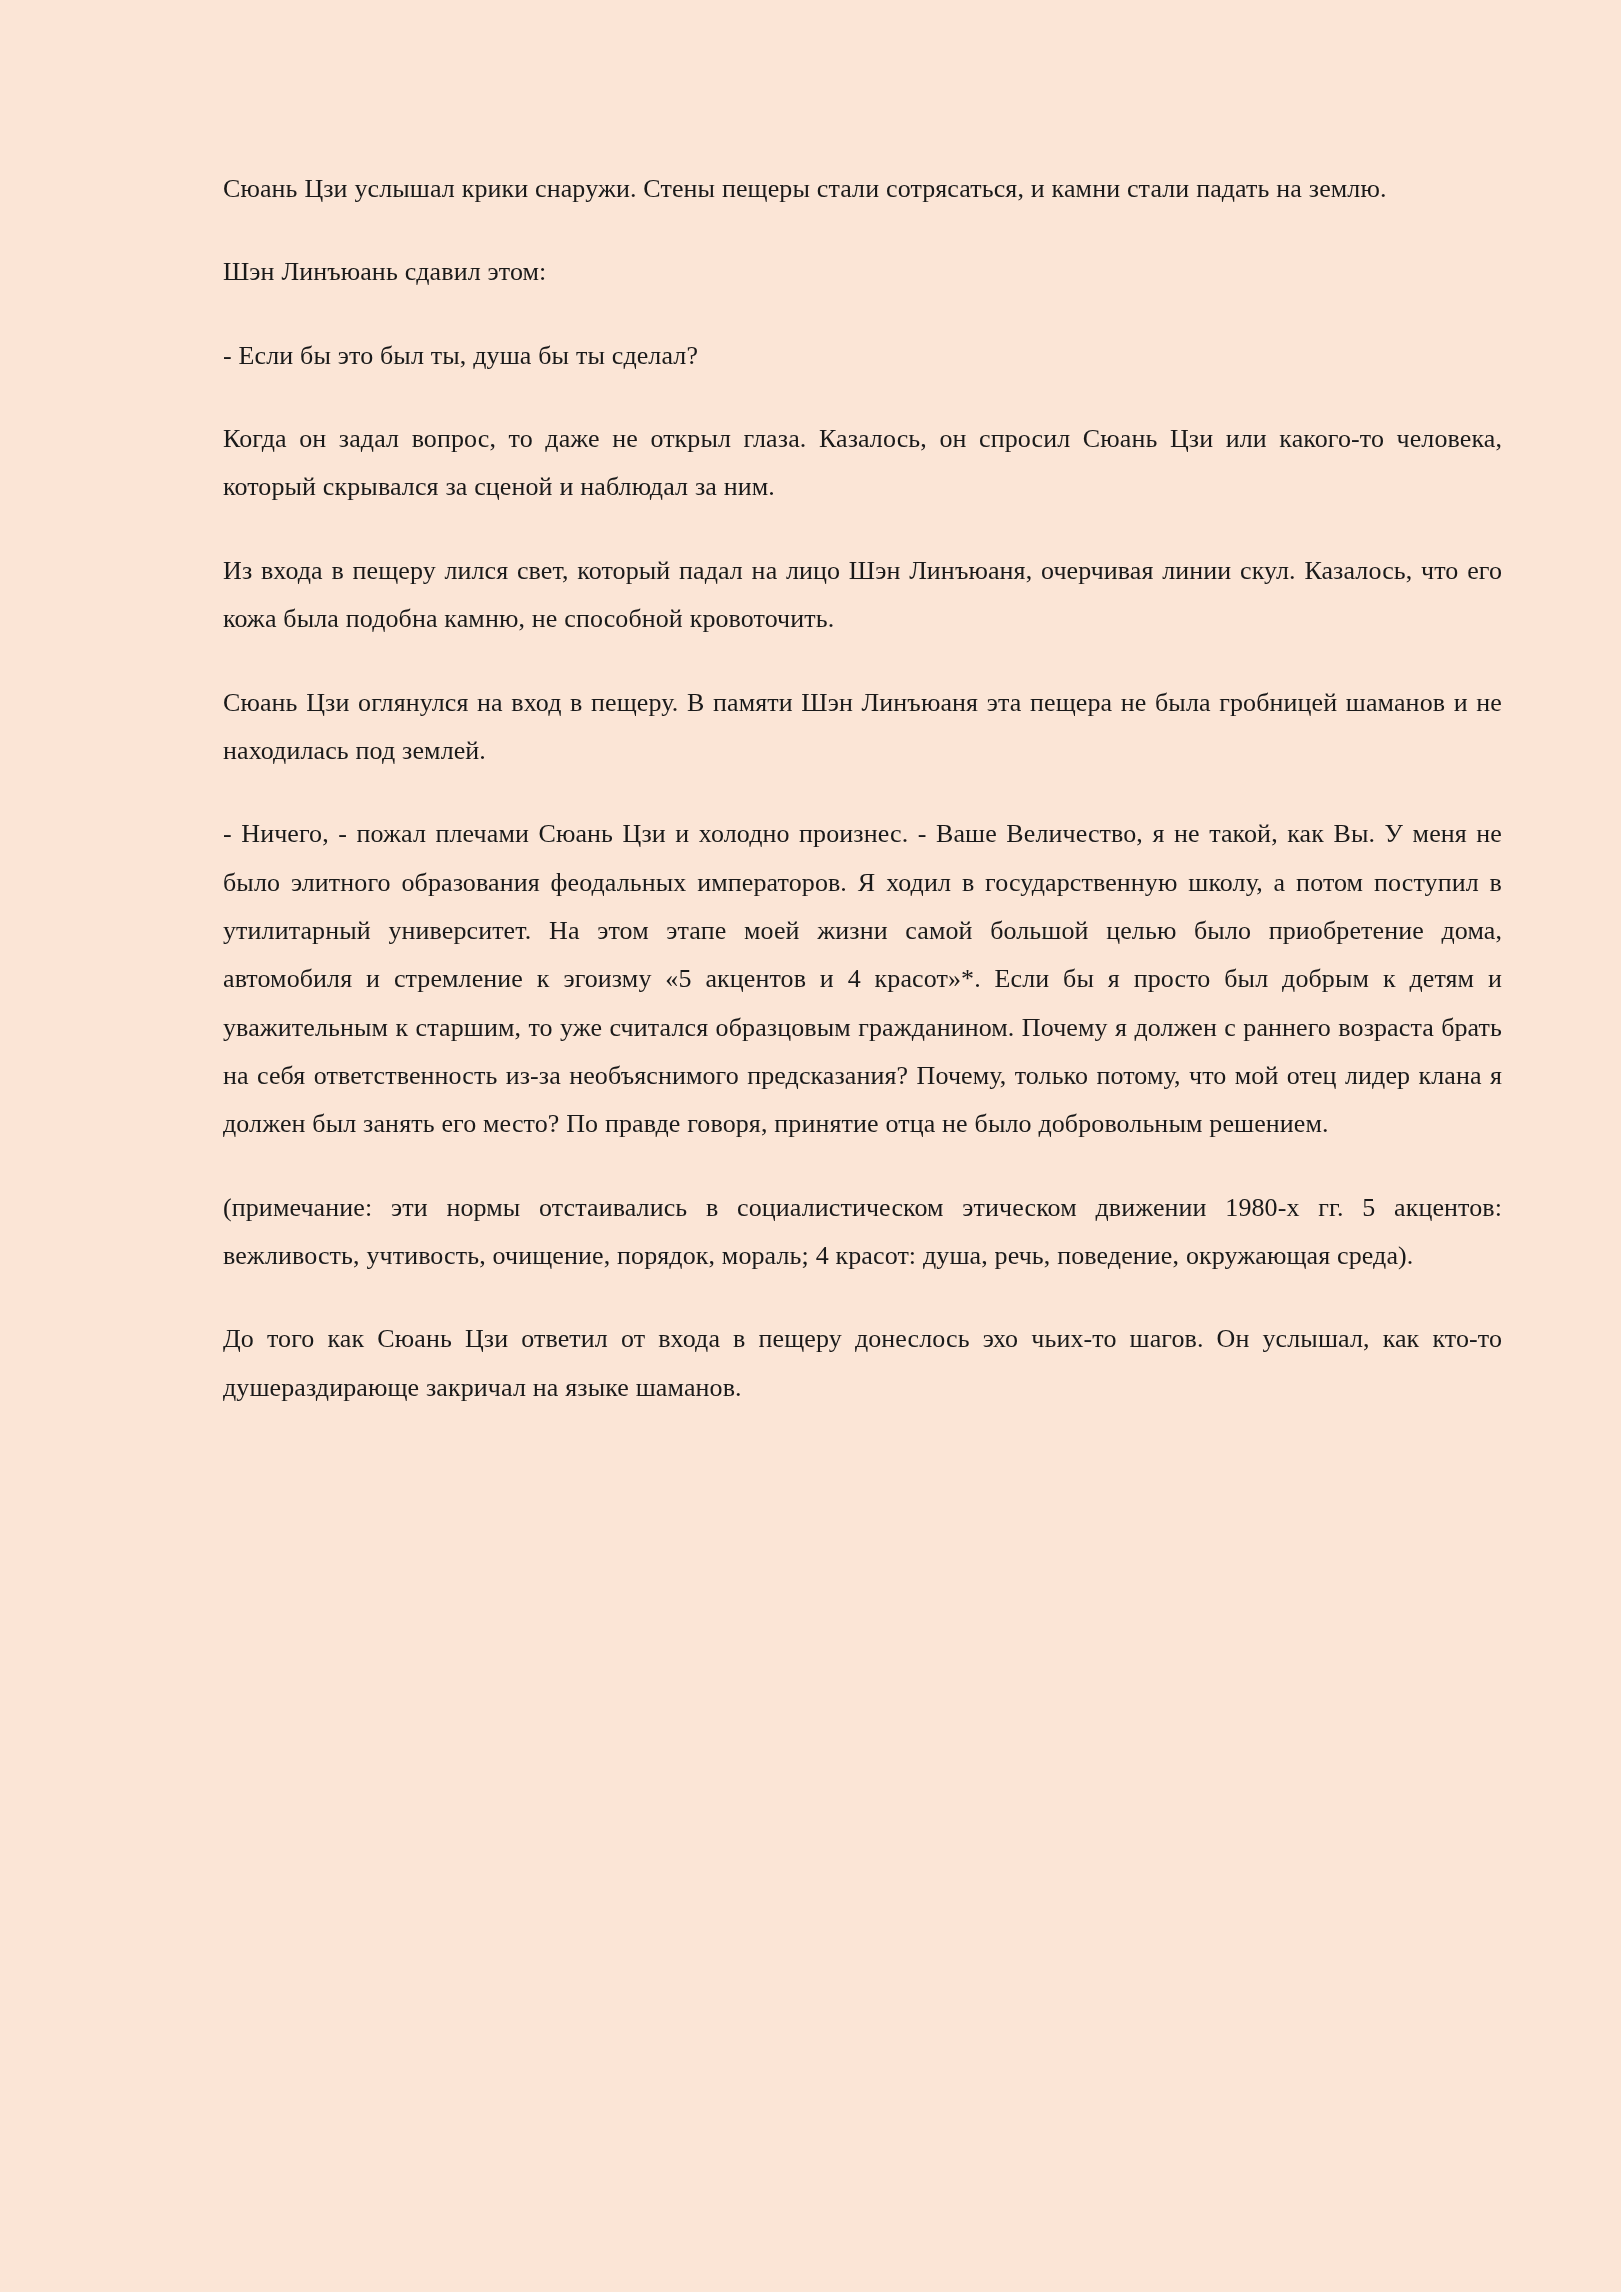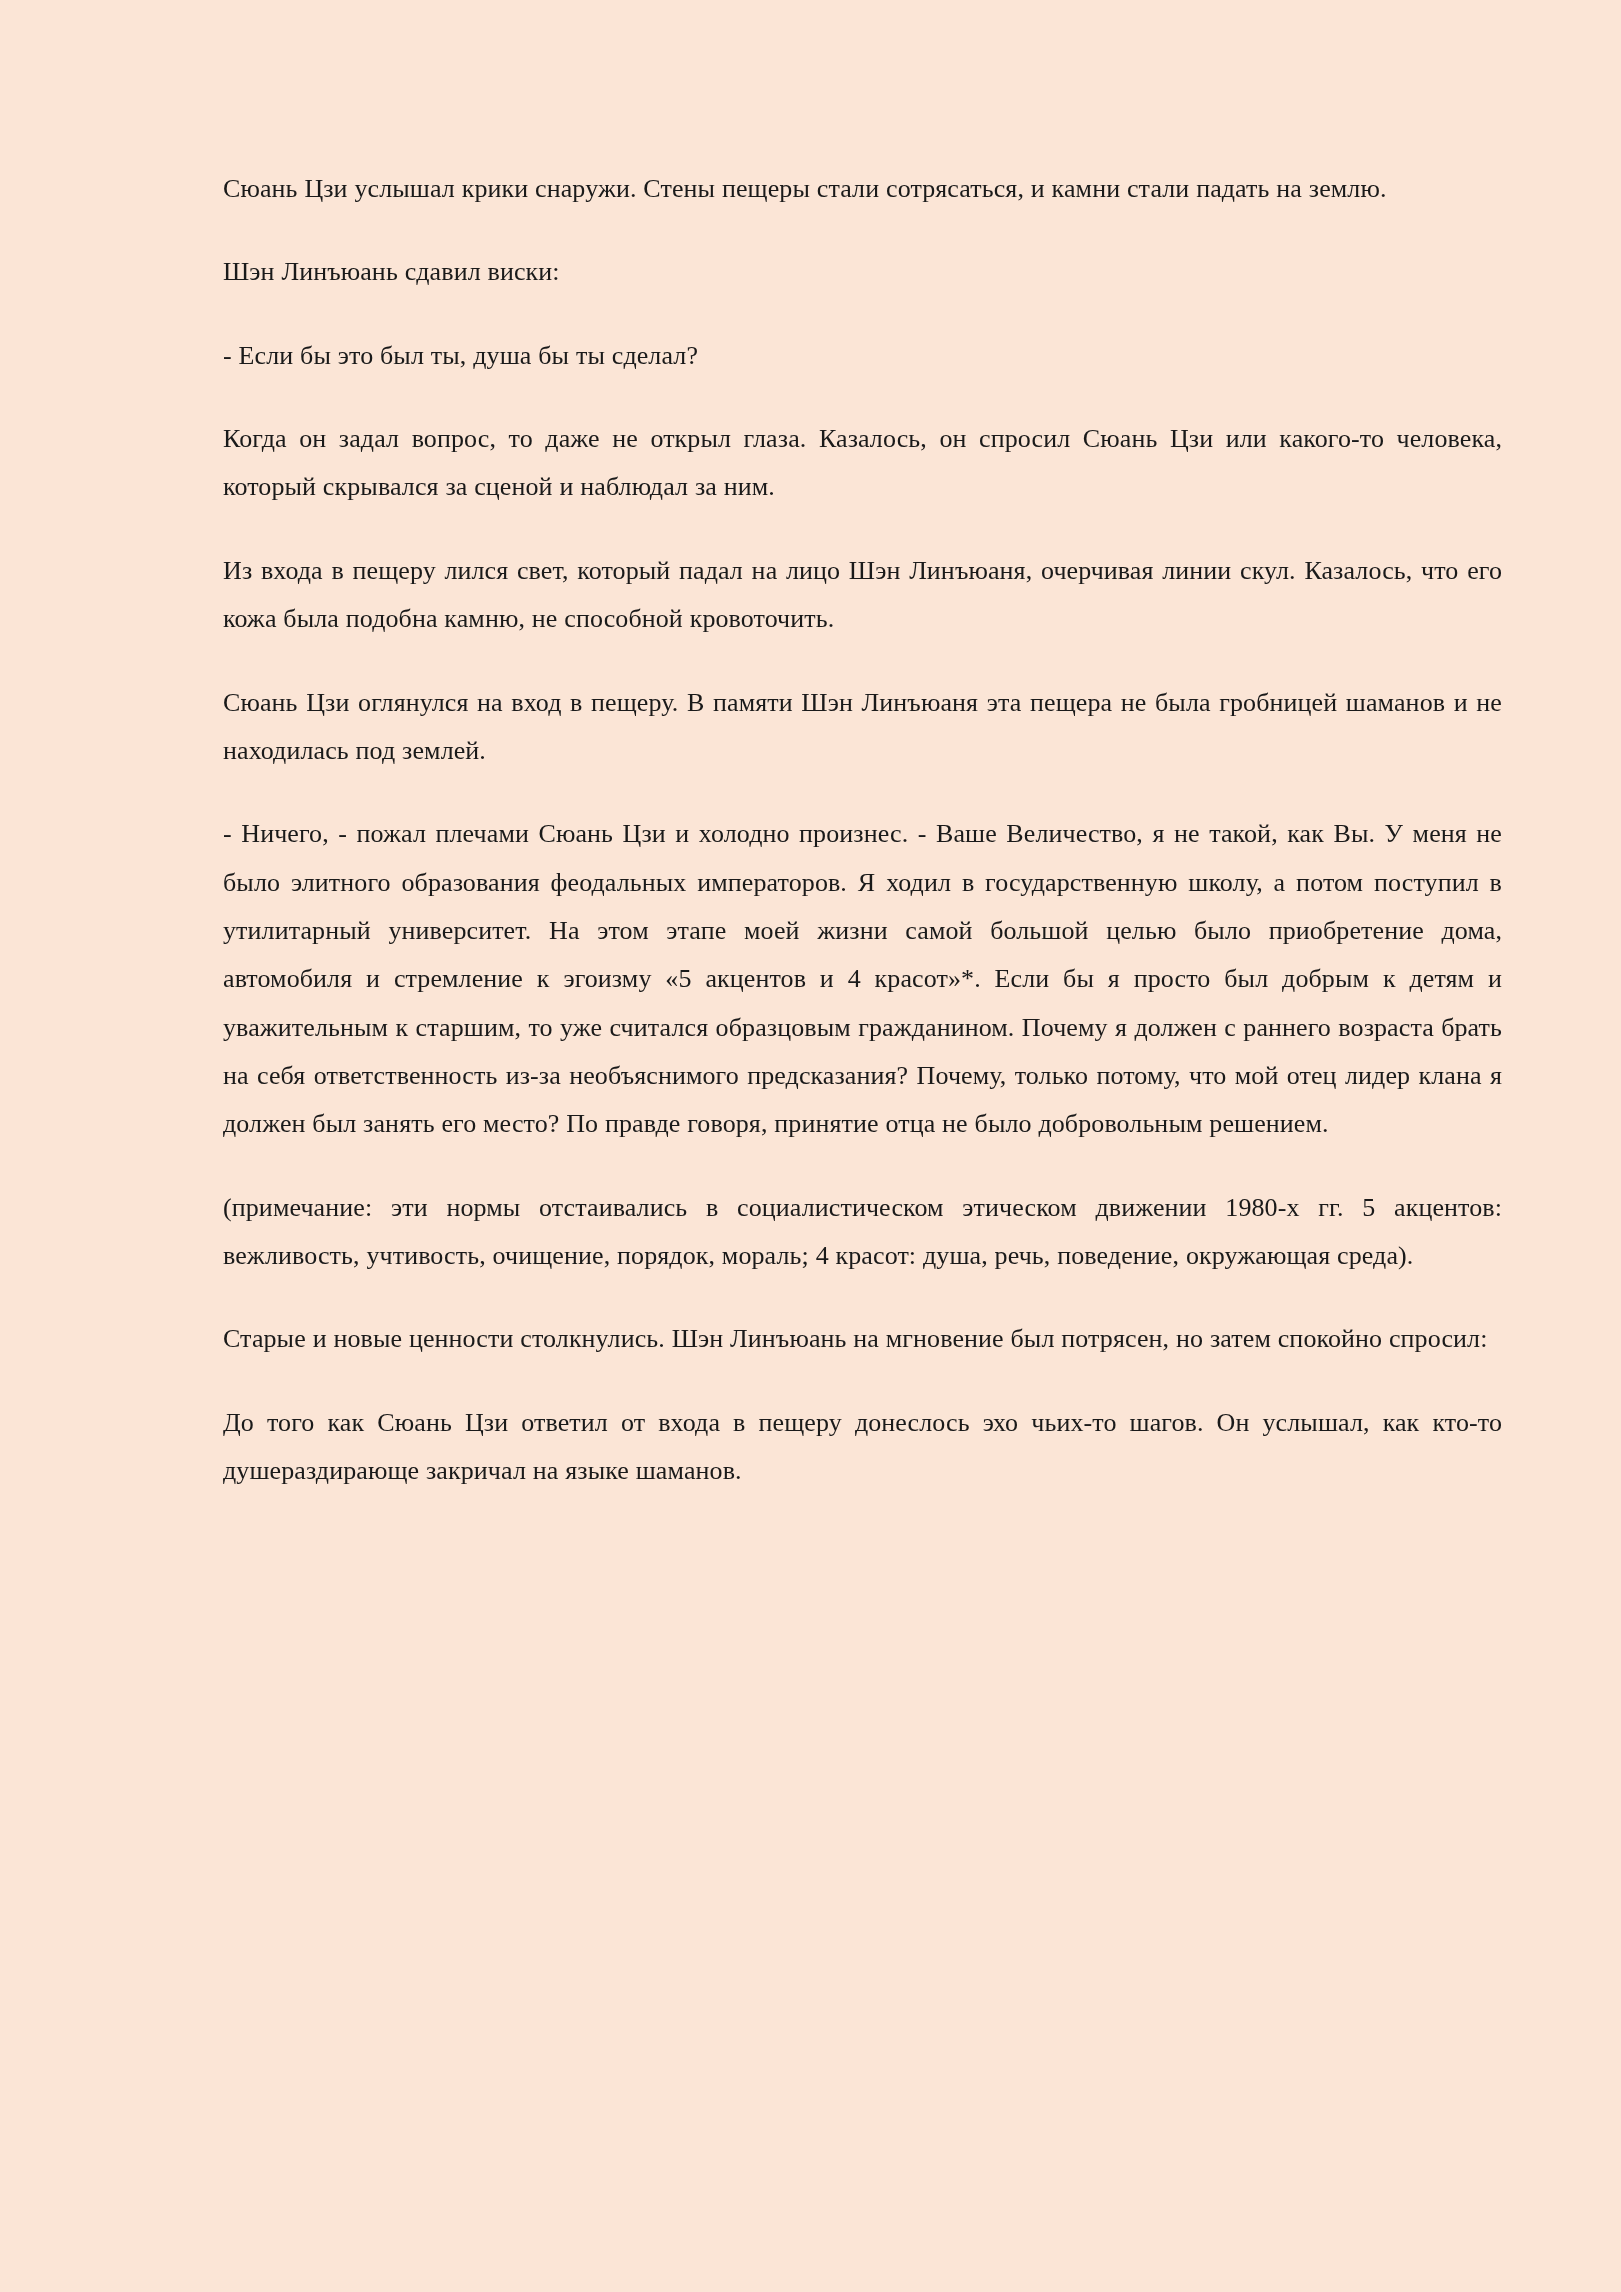--- a/index.html
+++ b/index.html
@@ -46,34 +46,33 @@
   }
 </style>
 </head>
 <body style="background: rgb(251, 229, 214);">
 
 <div class="page" style="background: rgb(251, 229, 214);">
   <article class="doc-body">
 
     <p class="para" style="text-align: justify;">Сюань Цзи услышал крики снаружи. Стены пещеры стали сотрясаться, и камни стали падать на землю.</p>
 
-    <p class="para short" style="text-align: left;">Шэн Линъюань сдавил виски:</p>
+    <p class="para short" style="text-align: left;">Шэн Линъюань сдавил этом:</p>
 
     <p class="para short" style="text-align: left;">- Если бы это был ты, душа бы ты сделал?</p>
 
     <p class="para" style="text-align: justify;">Когда он задал вопрос, то даже не открыл глаза. Казалось, он спросил Сюань Цзи или какого-то человека, который скрывался за сценой и наблюдал за ним.</p>
 
     <p class="para" style="text-align: justify;">Из входа в пещеру лился свет, который падал на лицо Шэн Линъюаня, очерчивая линии скул. Казалось, что его кожа была подобна камню, не способной кровоточить.</p>
 
     <p class="para" style="text-align: justify;">Сюань Цзи оглянулся на вход в пещеру. В памяти Шэн Линъюаня эта пещера не была гробницей шаманов и не находилась под землей.</p>
 
     <p class="para" style="text-align: justify;">- Ничего, - пожал плечами Сюань Цзи и холодно произнес. - Ваше Величество, я не такой, как Вы. У меня не было элитного образования феодальных императоров. Я ходил в государственную школу, а потом поступил в утилитарный университет. На этом этапе моей жизни самой большой целью было приобретение дома, автомобиля и стремление к эгоизму «5 акцентов и 4 красот»*. Если бы я просто был добрым к детям и уважительным к старшим, то уже считался образцовым гражданином. Почему я должен с раннего возраста брать на себя ответственность из-за необъяснимого предсказания? Почему, только потому, что мой отец лидер клана я должен был занять его место? По правде говоря, принятие отца не было добровольным решением.</p>
 
     <p class="para" style="text-align: justify;">(примечание: эти нормы отстаивались в социалистическом этическом движении 1980-х гг. 5 акцентов: вежливость, учтивость, очищение, порядок, мораль; 4 красот: душа, речь, поведение, окружающая среда).</p>
 
-    <p class="para" style="text-align: justify;">Старые и новые ценности столкнулись. Шэн Линъюань на мгновение был потрясен, но затем спокойно спросил:</p>
 
 
     <p class="para" style="text-align: justify;">До того как Сюань Цзи ответил от входа в пещеру донеслось эхо чьих-то шагов. Он услышал, как кто-то душераздирающе закричал на языке шаманов.</p>
 
   </article>
 </div>
 
 
 </body></html>

